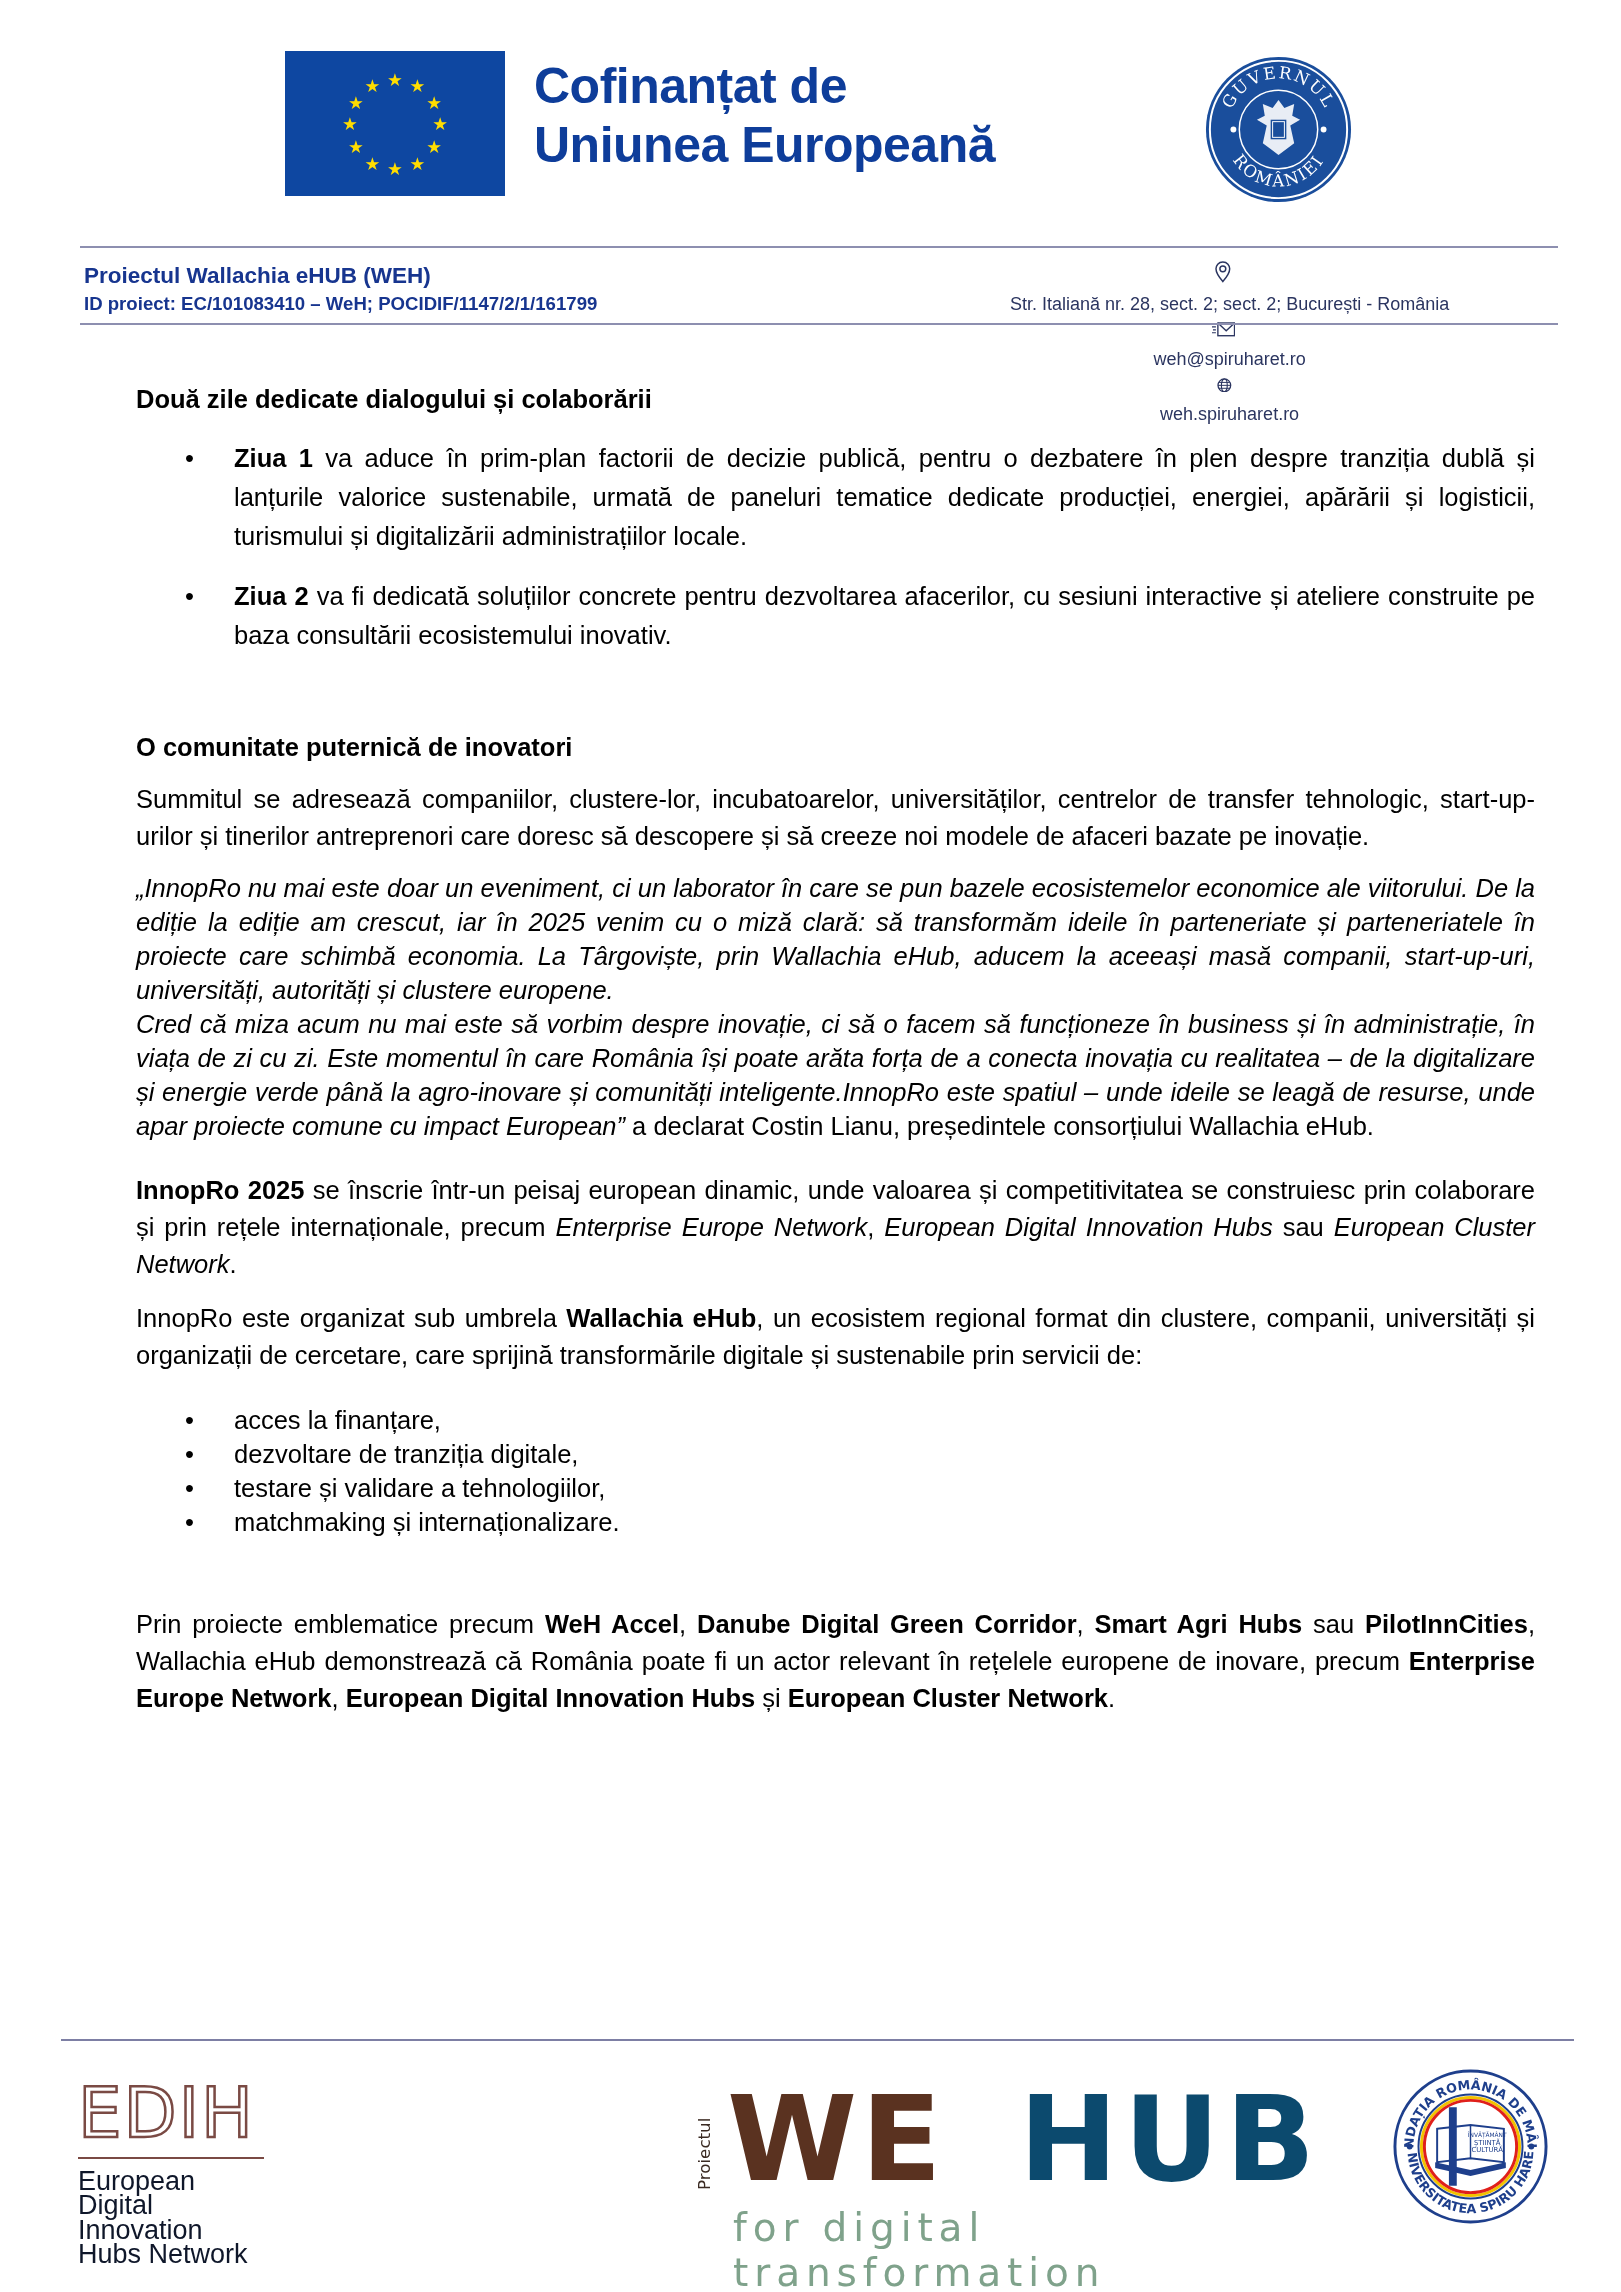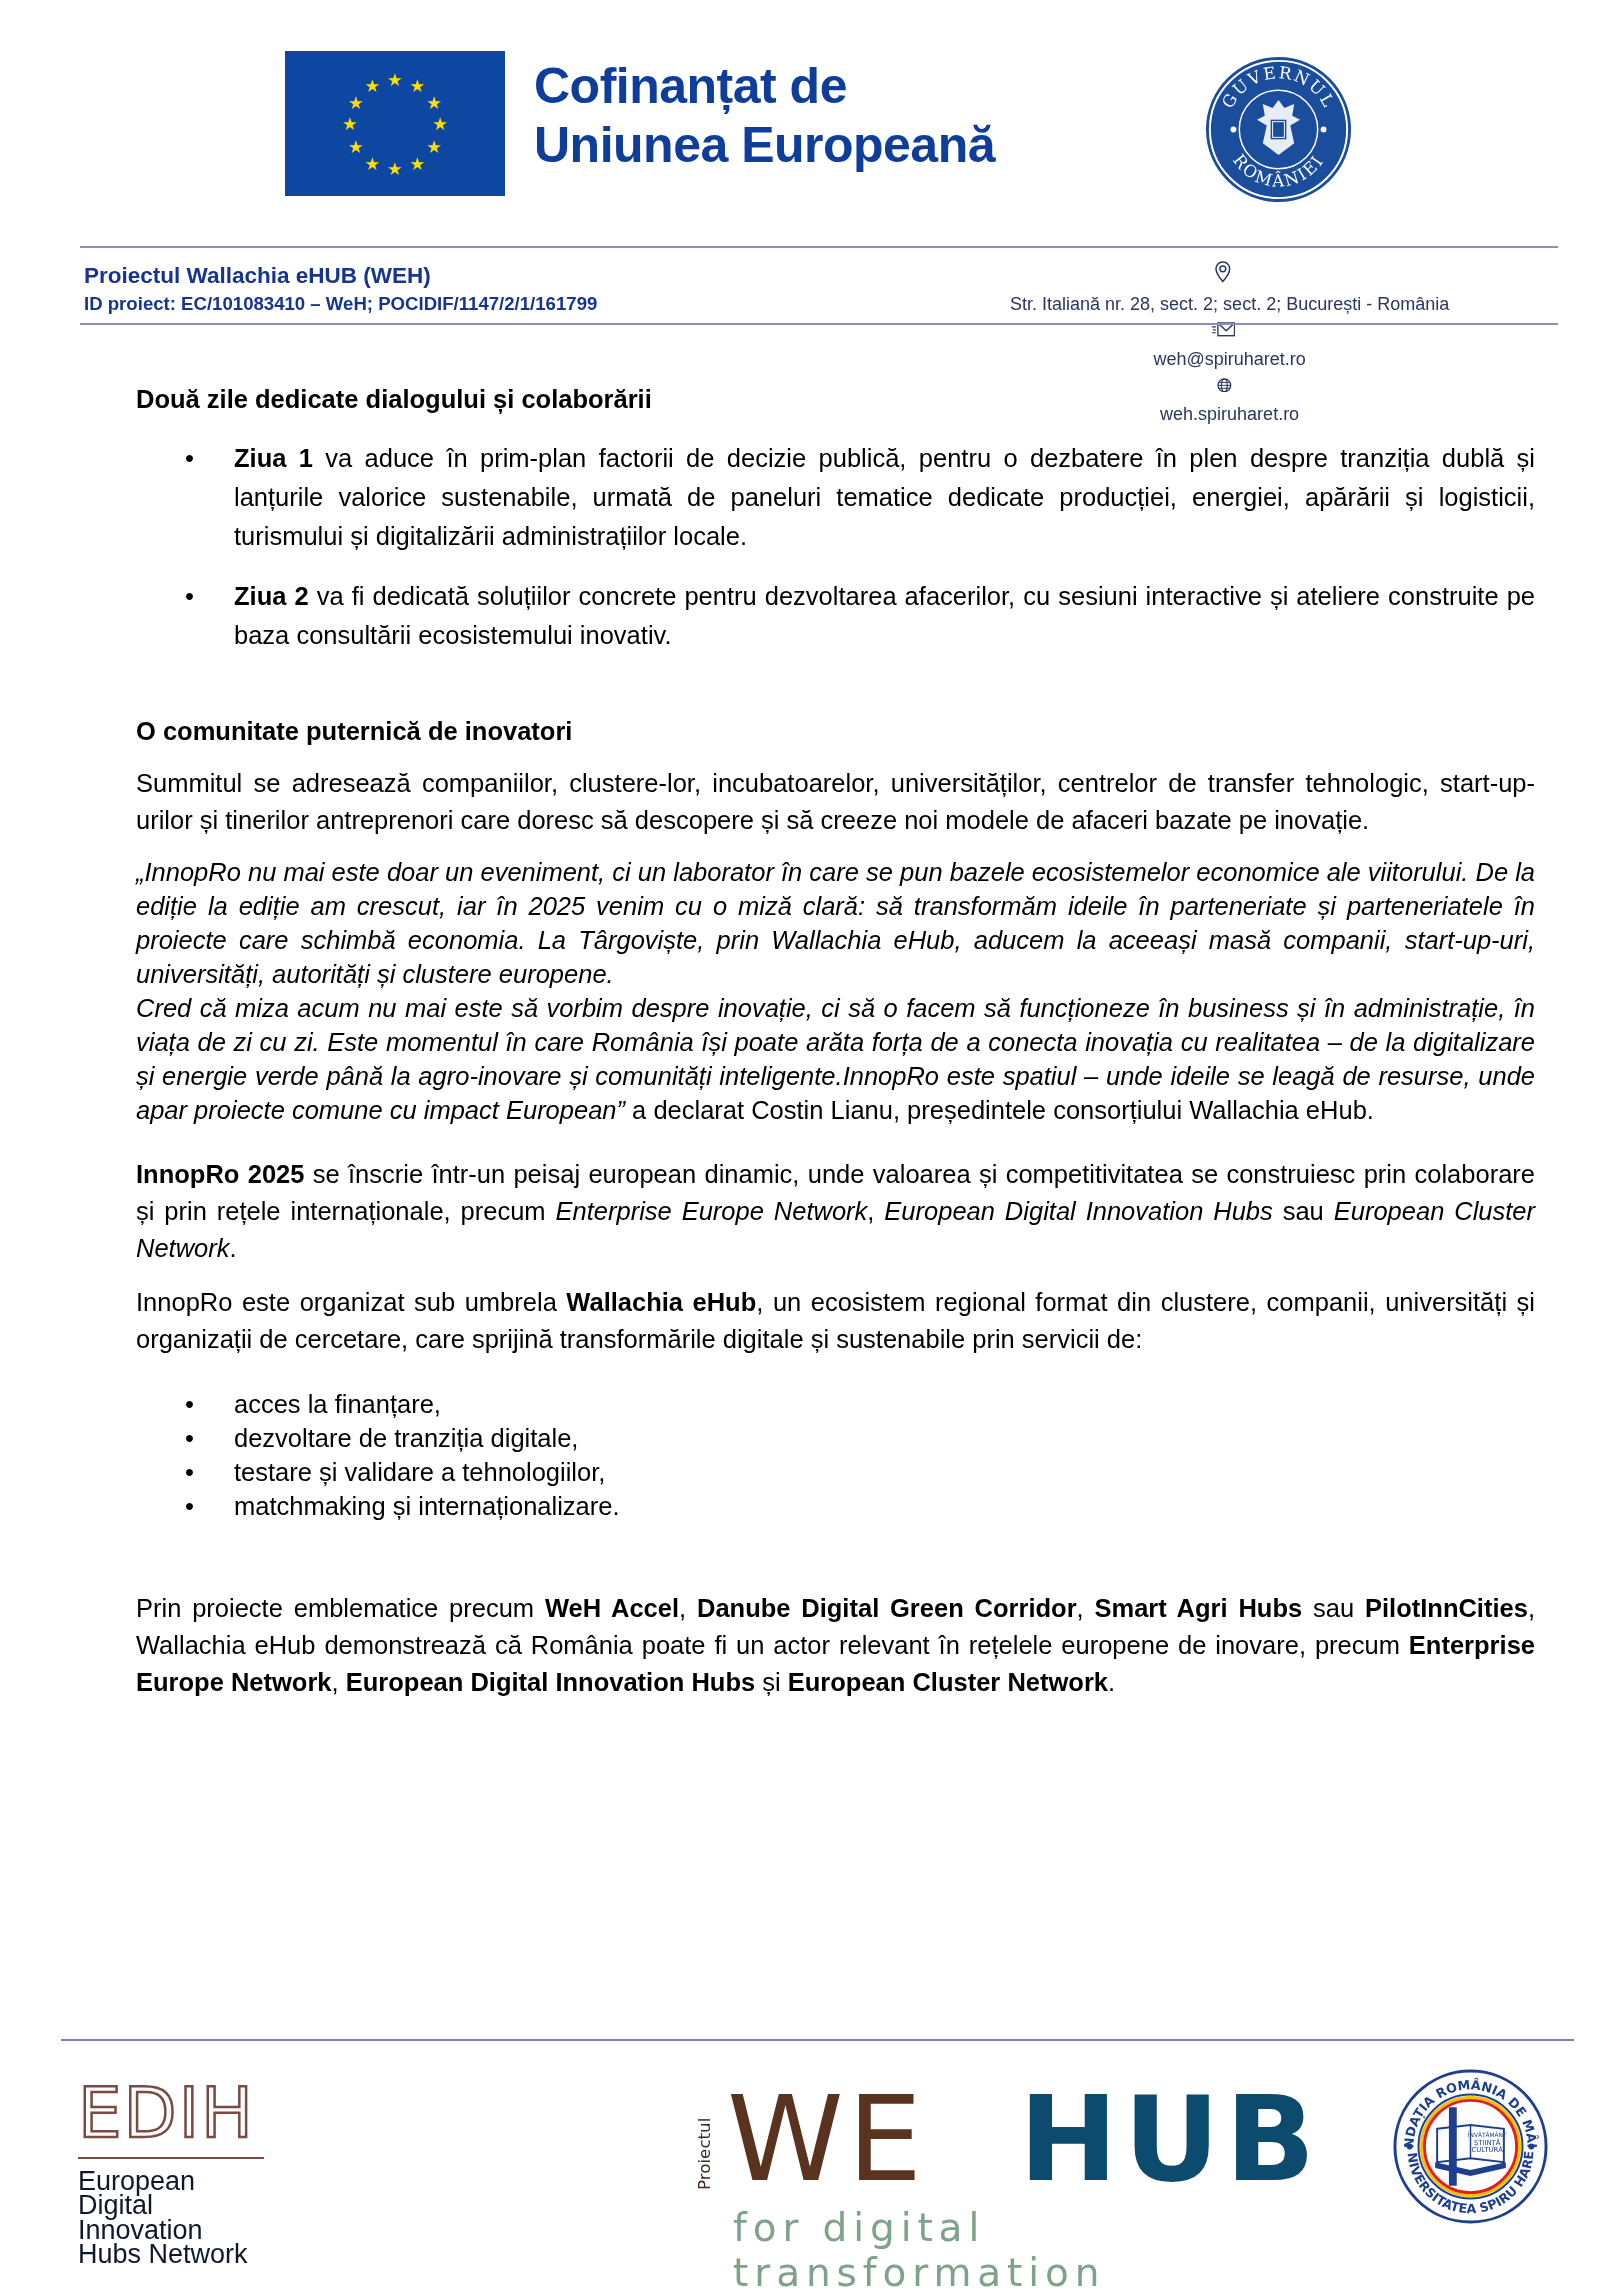--- a/index.html
+++ b/index.html
@@ -37,21 +37,21 @@
 
   
   .footer-rule { position: absolute; left: 61px; top: 2039px; width: 1513px; height: 2px; background: #7d7fa4; }
   .edih { position: absolute; left: 78px; top: 2078px; width: 196px; color: #7a4a44; }
   .edih-word { font-size: 69px; line-height: 71px; letter-spacing: 2px; font-weight: normal; color: transparent; -webkit-text-stroke: 2.5px #7a4a44; font-family: "DejaVu Sans", sans-serif; }
   .edih-line { height: 2px; background: #7a4a44; width: 186px; margin: 7.8px 0 9.8px; }
   .edih-text { font-size: 27px; line-height: 24.5px; color: #0f172a; }
 
   .wehub { position: absolute; left: 686px; top: 2066px; width: 647px; height: 186px; }
   .wehub .proj-vert { position: absolute; left: 7.8px; top: 5.9px; width: 118px; height: 23.5px; transform-origin: 0 0; transform: translate(0px, 118px) rotate(-90deg); font-size: 16.7px; color: #3a2a22; font-family: "DejaVu Sans", sans-serif; }
-  .wehub .we { position: absolute; left: 41px; top: 9.8px; font-size: 118px; line-height: 127px; font-weight: normal; color: #5a3220; font-family: "DejaVu Sans", sans-serif; letter-spacing: 3.9px; }
+  .wehub .we { position: absolute; left: 41px; top: 9.8px; font-size: 118px; line-height: 127px; font-weight: bold; color: #5a3220; font-family: "DejaVu Sans", sans-serif; letter-spacing: 3.9px; }
   .wehub .hub { position: absolute; left: 333px; top: 9.8px; font-size: 118px; line-height: 127px; font-weight: bold; color: #0c4a6e; font-family: "DejaVu Sans", sans-serif; letter-spacing: 5.9px; }
   .wehub .tag { position: absolute; left: 47px; top: 139px; font-size: 39px; color: #7fa28b; letter-spacing: 5.9px; font-family: "DejaVu Sans", sans-serif; }
 
   .spiru { position: absolute; left: 1392px; top: 2068px; width: 157px; height: 157px; }
 </style>
 </head>
 <body>
 
 <div class="eu-flag">
   <svg width="220" height="145" viewBox="0 0 224 148">
@@ -144,21 +144,21 @@
     <li>
       <span class="bullet">•</span>
       <b>Ziua 1</b><span> va aduce în prim-plan factorii de decizie publică, pentru o dezbatere în plen despre tranziția dublă și lanțurile valorice sustenabile, urmată de paneluri tematice dedicate producției, energiei, apărării și logisticii, turismului și digitalizării administrațiilor locale.</span>
     </li>
     <li>
       <span class="bullet">•</span>
       <b>Ziua 2</b><span> va fi dedicată soluțiilor concrete pentru dezvoltarea afacerilor, cu sesiuni interactive și ateliere construite pe baza consultării ecosistemului inovativ.</span>
     </li>
   </ul>
 
-  <div class="h" style="margin-top:57px">O comunitate puternică de inovatori</div>
+  <div class="h" style="margin-top:73px">O comunitate puternică de inovatori</div>
   <div class="p" style="margin-top:13.7px; line-height:37px">Summitul se adresează companiilor, clustere-lor, incubatoarelor, universităților, centrelor de transfer tehnologic, start-up-urilor și tinerilor antreprenori care doresc să descopere și să creeze noi modele de afaceri bazate pe inovație.</div>
 
   <div class="p italic" style="margin-top:15.7px">„InnopRo nu mai este doar un eveniment, ci un laborator în care se pun bazele ecosistemelor economice ale viitorului. De la ediție la ediție am crescut, iar în 2025 venim cu o miză clară: să transformăm ideile în parteneriate și parteneriatele în proiecte care schimbă economia. La Târgoviște, prin Wallachia eHub, aducem la aceeași masă companii, start-up-uri, universități, autorități și clustere europene.</div>
   <div class="italic" style="text-align:justify"><span>Cred că miza acum nu mai este să vorbim despre inovație, ci să o facem să funcționeze în business și în administrație, în viața de zi cu zi. Este momentul în care România își poate arăta forța de a conecta inovația cu realitatea – de la digitalizare și energie verde până la agro-inovare și comunități inteligente.InnopRo este spatiul – unde ideile se leagă de resurse, unde apar proiecte comune cu impact European”</span><span style="font-style:normal"> a declarat Costin Lianu, președintele consorțiului Wallachia eHub.</span></div>
 
   <div class="p" style="margin-top:29px; line-height:37px">
     <b>InnopRo 2025</b><span> se înscrie într-un peisaj european dinamic, unde valoarea și competitivitatea se construiesc prin colaborare și prin rețele internaționale, precum </span><i>Enterprise Europe Network</i><span>, </span><i>European Digital Innovation Hubs</i><span> sau </span><i>European Cluster Network</i><span>.</span>
   </div>
 
   <div class="p" style="margin-top:17.6px; line-height:37px">

